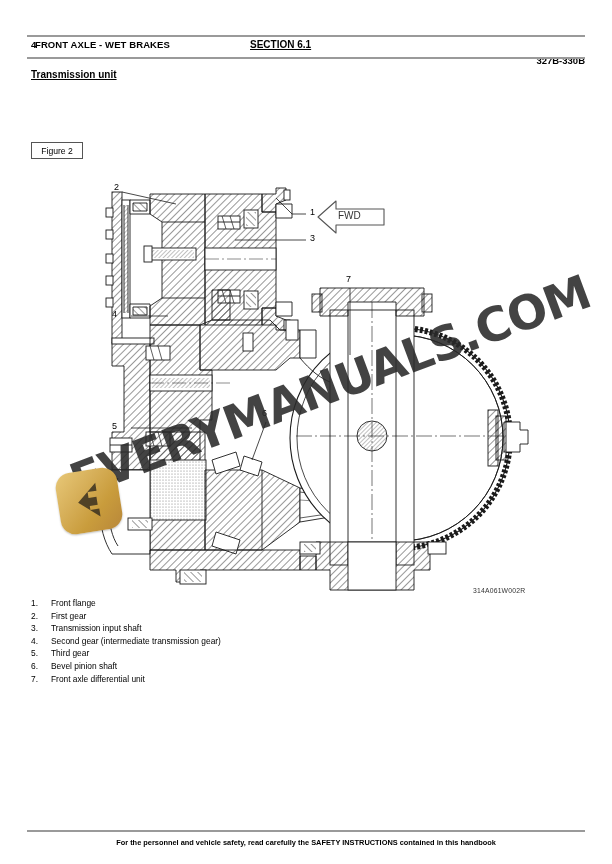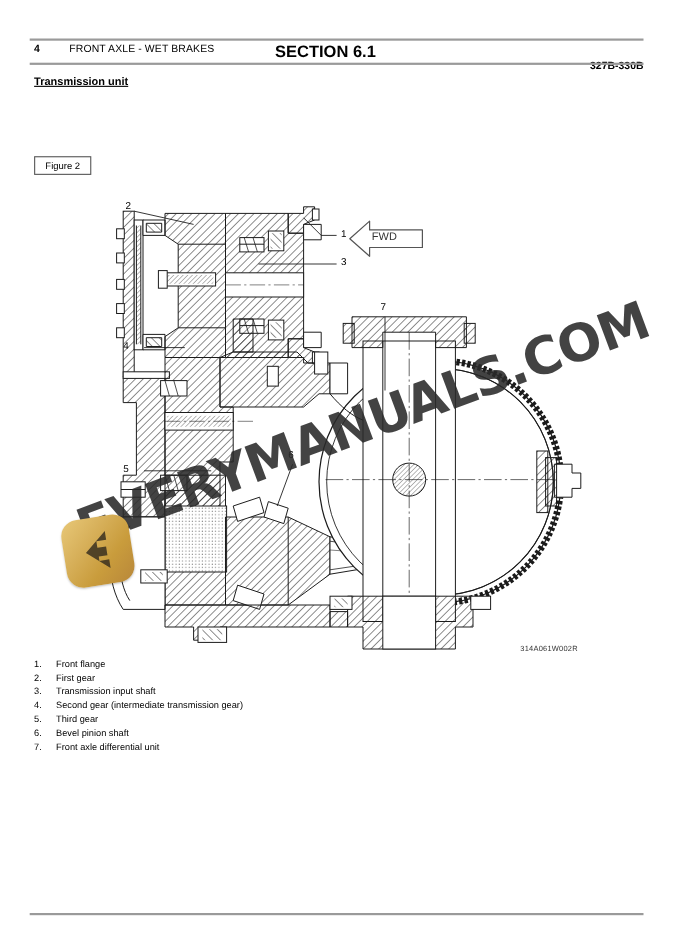--- a/index.html
+++ b/index.html
@@ -32,27 +32,27 @@
   }
   .hdr-row {
     position: absolute;
     left: 27px; top: 39px; width: 558px; height: 17px;
   }
   .hdr-pageno {
     position: absolute; left: 4px; top: 0;
     font-size: 9.5px; font-weight: bold; color: #000;
   }
   .hdr-title {
-    position: absolute; left: 36px; top: 0;
-    font-size: 9.5px; font-weight: normal; color: #000;
+    position: absolute; left: 8px; top: 0;
+    font-size: 9.5px; font-weight: bold; color: #000;
     letter-spacing: 0.1px;
   }
   .hdr-section {
     position: absolute; left: 223px; top: 0;
-    font-size: 15px; font-weight: bold; color: #000;
+    font-size: 10px; font-weight: bold; color: #000; text-decoration: underline;
   }
   .hdr-model {
     position: absolute; right: 0px; top: 16px;
     font-size: 9.5px; font-weight: bold; color: #000;
   }
 
   
   .sec-title {
     position: absolute;
     left: 31px; top: 69px;
@@ -407,14 +407,15 @@
   <div class="wm-wrap">
     <div class="wm-text">EVERYMANUALS.COM</div>
     <div class="wm-logo">
       <svg width="62" height="62" viewBox="0 0 62 62">
         <path d="M40 14 L20 31 L40 48 L40 40 L31 40 L31 36 L39 36 L39 28 L31 28 L31 22 L40 22 Z" fill="#3a3020" opacity="0.85"></path>
       </svg>
     </div>
   </div>
 
   <div class="ftr-rule"></div>
+  <div class="ftr-text">For the personnel and vehicle safety, read carefully the SAFETY INSTRUCTIONS contained in this handbook</div>
 
 </div>
 
 </body></html>

